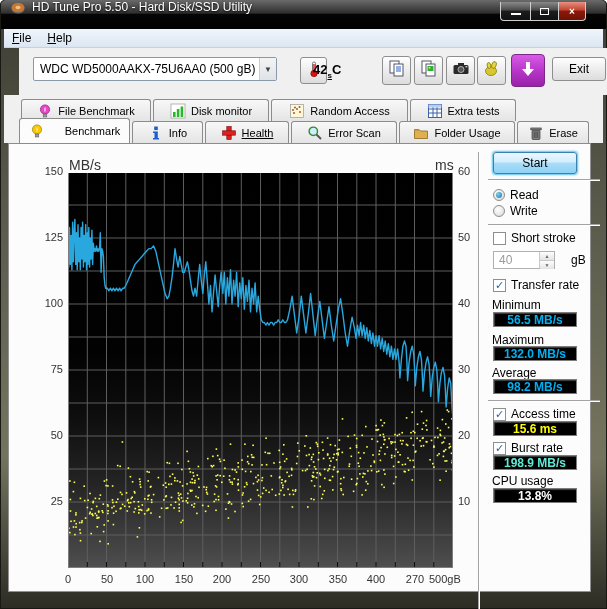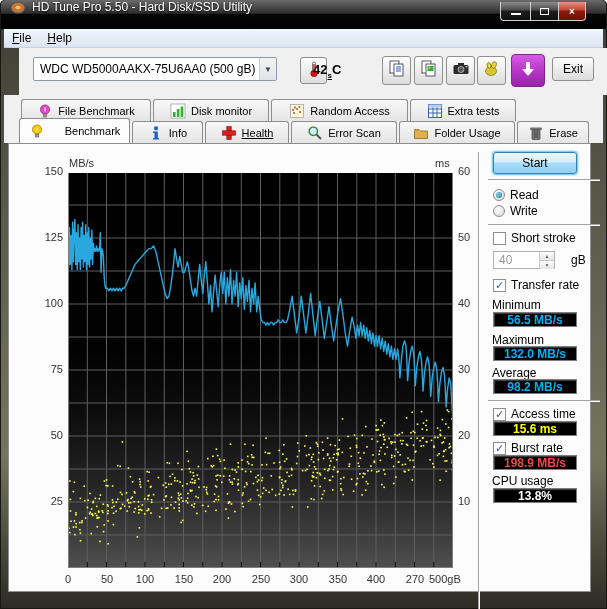--- a/index.html
+++ b/index.html
@@ -36,36 +36,36 @@
   .combo-text { flex:1; padding-left:6px; white-space:nowrap; overflow:hidden; }
   .combo-arrow { width:17px; height:100%; border-left:1px solid #c5cdd5;
     background:linear-gradient(180deg,#f4f4f4,#dfe3e8); display:flex; align-items:center; justify-content:center;
     font-size:8px; color:#444; }
   .tool-btn { position:absolute; top:8px; width:29px; height:29px; border:1px solid #8e8e8e; border-radius:3px;
     background:linear-gradient(180deg,#fefefe,#dcdcdc); display:flex; align-items:center; justify-content:center; }
   .temp { position:absolute; left:294px; top:14px; font-size:13px; font-weight:bold; color:#000; }
   .temp .deg { font-size:8px; text-decoration:underline; vertical-align:sub; }
   .dl-btn { position:absolute; left:492px; top:6px; width:34px; height:33px; border:1px solid #7a2a86; border-radius:4px;
     background:linear-gradient(180deg,#d95ae8 0%,#b836c8 50%,#9922aa 100%); display:flex; align-items:center; justify-content:center; }
-  .exit-btn { position:absolute; left:533px; top:9px; width:42px; height:24px; border:1px solid #8e8e8e; border-radius:3px;
+  .exit-btn { position:absolute; left:533px; top:9px; width:54px; height:24px; border:1px solid #8e8e8e; border-radius:3px;
     background:linear-gradient(180deg,#fefefe,#dcdcdc); font-size:12px; display:flex; align-items:center; justify-content:center; }
   
   .tabstrip { position:absolute; left:4px; top:95px; width:599px; height:48px; background:#f0f0f0; }
   .tabrow { position:absolute; display:flex; }
   .tabrow1 { left:17px; top:4px; }
   .tabrow2 { left:15px; top:26px; }
   .tab { height:22px; border:1px solid #8c8c8c; border-bottom:none; border-radius:3px 3px 0 0;
     background:linear-gradient(180deg,#f8f8f8,#e4e4e4); display:flex; align-items:center; justify-content:center;
     gap:5px; font-size:11px; color:#000; margin-right:2px; }
   .tab.active { background:#fcfcfc; height:25px; margin-top:-3px; z-index:5; position:relative; }
   .tab .ticon { width:16px; height:16px; display:inline-block; }
   
   .page { position:absolute; left:8px; top:143px; width:583px; height:449px; background:#fcfcfc;
     border:1px solid #919191; border-top:1px solid #8c8c8c; z-index:2; }
-  .axis-unit { position:absolute; font-size:11px; color:#333; }
+  .axis-unit { position:absolute; font-size:14px; color:#333; }
   .tick-label { position:absolute; font-size:11px; color:#333; }
   #plot { position:absolute; left:59px; top:28px; }
   
   .vsep { position:absolute; left:469px; top:8px; width:2px; height:532px; border-left:1px solid #a3a3a3; border-right:1px solid #fff; }
   .hsep { position:absolute; left:479px; width:112px; height:2px; border-top:1px solid #a3a3a3; border-bottom:1px solid #fff; }
   .start-btn { position:absolute; left:484px; top:8px; width:84px; height:22px; border:1px solid #3c7fb1; border-radius:3px;
     background:linear-gradient(180deg,#ebf7fe 0%,#d3eefc 45%,#a9ddf8 50%,#8fd1f6 100%);
     box-shadow:0 0 2px 1px #57c0ef; font-size:12px; color:#000; display:flex; align-items:center; justify-content:center; }
   .ctl { position:absolute; left:484px; display:flex; align-items:center; gap:5px; font-size:12px; color:#000; }
   .radio { width:12px; height:12px; border-radius:50%; border:1px solid #8e8e8e;
@@ -993,19 +993,19 @@
     <div class="ctl" style="top:263px;">
       <span class="cb">✓</span>
       <span>Access time</span>
     </div>
     <div class="vbox" style="top: 277px; color: rgb(255, 255, 0);">15.6 ms</div>
 
     <div class="ctl" style="top:297px;">
       <span class="cb">✓</span>
       <span>Burst rate</span>
     </div>
-    <div class="vbox" style="top: 311px; color: #ef4444;">198.9 MB/s</div>
+    <div class="vbox" style="top: 311px; color: #5eead4;">198.9 MB/s</div>
 
     <span class="stat-lbl" style="top:330px;">CPU usage</span>
     <div class="vbox" style="top: 344px; color: rgb(255, 255, 255);">13.8%</div>
   </div>
 
 </div>
 
 </body></html>

